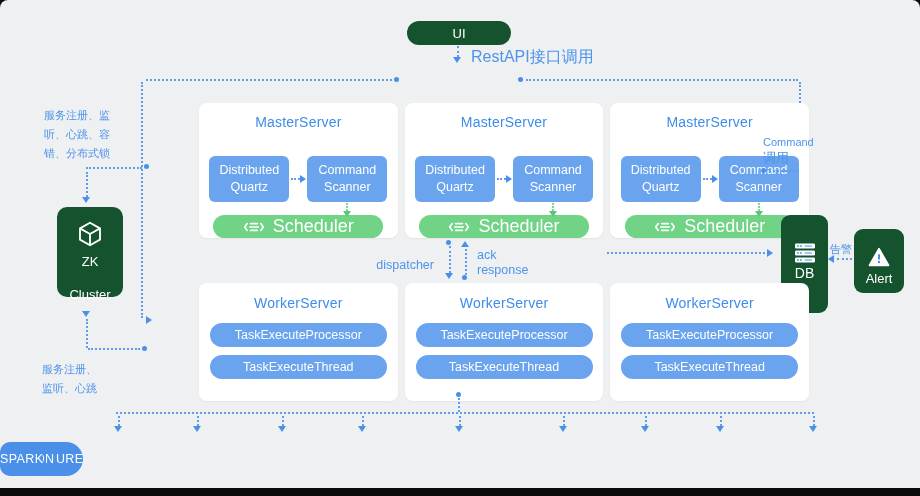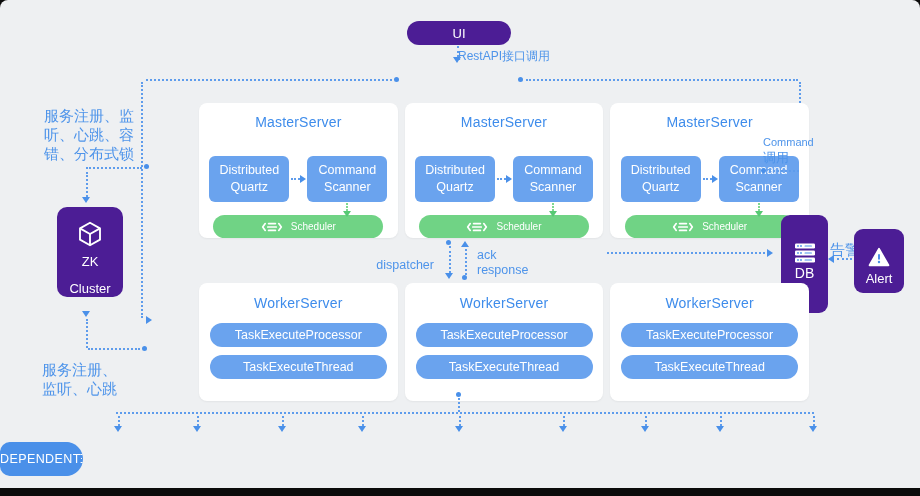--- a/index.html
+++ b/index.html
@@ -1,47 +1,47 @@
 <!DOCTYPE html>
 <html><head>
 <meta charset="utf-8">
 <style>
   html,body{margin:0;padding:0;background:#000;}
   body{font-family:"Liberation Sans","DejaVu Sans",sans-serif;}
   .screen{position:relative;width:920px;height:488px;background:#eef0f2;border-radius:8px 8px 0 0;overflow:hidden;margin:0 auto;}
   .frame{position:relative;width:920px;height:496px;background:#0b0b0b;margin:0 auto;}
 
   
-  .node{position:absolute;background:#4c1d95;color:#fff;display:flex;align-items:center;justify-content:center;box-sizing:border-box;}
+  .node{position:absolute;background:#14532d;color:#fff;display:flex;align-items:center;justify-content:center;box-sizing:border-box;}
   .pill{border-radius:14px;font-size:13px;}
   .card{position:absolute;display:flex;gap:7px;padding-left:44px;}
   .wcard{flex:1;background:#fff;border-radius:8px;display:flex;flex-direction:column;align-items:center;box-shadow:0 1px 2px rgba(0,0,0,.05);position:relative;}
   .card-title{margin-top:11px;font-size:14px;color:#3e8ceb;font-weight:500;letter-spacing:.2px;}
   .mbox-row{margin-top:26px;display:flex;align-items:center;}
   .mbox{width:80px;height:46px;border-radius:6px;background:#6aa3ee;color:#fff;font-size:12.5px;line-height:17px;display:flex;align-items:center;justify-content:center;text-align:center;}
   .mconn{width:18px;height:10px;position:relative;}
   .mconn::before{content:"";position:absolute;left:2px;top:4px;width:9px;border-top:2px dotted #5e9cec;}
   .mconn::after{content:"";position:absolute;right:1px;top:1px;width:0;height:0;border-top:4px solid transparent;border-bottom:4px solid transparent;border-left:6px solid #4a90e9;}
   .sched-wrap{position:relative;width:100%;height:16px;}
   .sched-line{position:absolute;left:calc(50% + 48px);top:1px;height:8px;border-left:2px dotted #7ed98f;}
   .sched-arr{position:absolute;left:calc(50% + 45px);top:9px;width:0;height:0;border-left:4px solid transparent;border-right:4px solid transparent;border-top:6px solid #57c974;}
-  .sched-pill{width:170px;height:28px;border-radius:14px;background:#70d385;color:#fff;font-size:10px;display:flex;align-items:center;justify-content:center;gap:8px;}
+  .sched-pill{width:170px;height:28px;border-radius:14px;background:#70d385;color:#fff;font-size:18px;display:flex;align-items:center;justify-content:center;gap:8px;}
   .wpill{width:177px;height:24px;border-radius:12px;background:#6aa3ee;color:#fff;font-size:12.5px;display:flex;align-items:center;justify-content:center;}
 
   
   .hline{position:absolute;height:0;border-top:2px dotted #5e9cec;}
   .vline{position:absolute;width:0;border-left:2px dotted #5e9cec;}
   .dot{position:absolute;width:5px;height:5px;border-radius:50%;background:#4a90e9;}
   .arr{position:absolute;width:0;height:0;}
   .a-down{border-left:4px solid transparent;border-right:4px solid transparent;border-top:6px solid #4a90e9;}
   .a-up{border-left:4px solid transparent;border-right:4px solid transparent;border-bottom:6px solid #4a90e9;}
   .a-right{border-top:4px solid transparent;border-bottom:4px solid transparent;border-left:6px solid #4a90e9;}
   .a-left{border-top:4px solid transparent;border-bottom:4px solid transparent;border-right:6px solid #4a90e9;}
 
-  .note{position:absolute;color:#4e94ea;font-size:15px;line-height:19px;white-space:pre-line;}
+  .note{position:absolute;color:#4e94ea;font-size:11px;line-height:19px;white-space:pre-line;}
   .drop{position:absolute;top:416px;width:9px;height:17px;}
   .drop::before{content:"";position:absolute;left:4px;top:0;height:10px;border-left:2px dotted #5e9cec;}
   .drop::after{content:"";position:absolute;left:0;top:10px;width:0;height:0;border-left:4.5px solid transparent;border-right:4.5px solid transparent;border-top:6px solid #4a90e9;}
   .task-pill{position:absolute;top:442px;height:34px;border-radius:17px;background:#4a90e9;color:#fff;font-size:12.5px;letter-spacing:.4px;display:flex;align-items:center;justify-content:center;}
   .task-pill:nth-of-type(1){left:82px;width:73px;}
   .task-pill:nth-of-type(2){left:163px;width:69px;}
   .task-pill:nth-of-type(3){left:240px;width:85px;}
   .task-pill:nth-of-type(4){left:332px;width:63px;}
   .task-pill:nth-of-type(5){left:400px;width:120px;}
   .task-pill:nth-of-type(6){left:523px;width:79px;}
@@ -55,21 +55,21 @@
 
 <div class="frame">
 <div class="screen">
 
   <div class="node pill" style="left:407px;top:21px;width:104px;height:24px;">
     <span>UI</span>
   </div>
 
   <div class="vline" style="left:457px;top:46px;height:11px;"></div>
   <div class="arr a-down" style="left:453px;top:57px;"></div>
-  <div class="note" style="left:458px;top:47px;font-size:12px;">RestAPI接口调用</div>
+  <div class="note" style="left:471px;top:47px;font-size:16px;">RestAPI接口调用</div>
 
 
   <div class="dot" style="left:394px;top:77px;"></div>
   <div class="hline" style="left:146px;top:79px;width:246px;"></div>
   <div class="vline" style="left:141px;top:82px;height:236px;"></div>
   <div class="arr a-right" style="left:146px;top:316px;"></div>
 
   <div class="dot" style="left:518px;top:77px;"></div>
   <div class="hline" style="left:526px;top:79px;width:272px;"></div>
   <div class="vline" style="left:799px;top:82px;height:120px;"></div>
@@ -85,21 +85,21 @@
 
   <div class="node" style="left:57px;top:207px;width:66px;height:90px;border-radius:10px;flex-direction:column;justify-content:flex-start;">
     <span style="margin-top:12px;">
       <svg width="30" height="30" viewBox="0 0 24 24" fill="none" stroke="#fff" stroke-width="1.5" stroke-linejoin="round">
         <polygon points="12,3 20,7.5 20,16.5 12,21 4,16.5 4,7.5"></polygon>
         <polyline points="4,7.5 12,12 20,7.5"></polyline>
         <line x1="12" y1="12" x2="12" y2="21"></line>
       </svg>
     </span>
     <span style="margin-top:5px;font-size:13px;">ZK</span>
-    <span style="margin-top:12px;font-size:13px;">Cluster</span>
+    <span style="margin-top:18px;font-size:13px;">Cluster</span>
   </div>
 
   <div class="arr a-down" style="left:82px;top:311px;"></div>
   <div class="vline" style="left:86px;top:319px;height:29px;"></div>
   <div class="hline" style="left:88px;top:348px;width:52px;"></div>
   <div class="dot" style="left:142px;top:346px;"></div>
   <div class="note" style="left:42px;top:360px;width:100px;">服务注册、
 监听、心跳</div>
 
   <div class="card" style="left:155px;top:103px;width:610px;height:135px;">
@@ -263,16 +263,15 @@
   <div class="drop" style="left:809px;"></div>
 
   <div class="task-pill">FLINK</div>
   <div class="task-pill">SHELL</div>
   <div class="task-pill">SUBFLOW</div>
   <div class="task-pill">SQL</div>
   <div class="task-pill">PROCEDURE</div>
   <div class="task-pill">PYTHON</div>
   <div class="task-pill">MR</div>
   <div class="task-pill">SPARK</div>
-  <div class="task-pill">DEPENDENT</div>
 
 </div>
 </div>
 
 </body></html>

